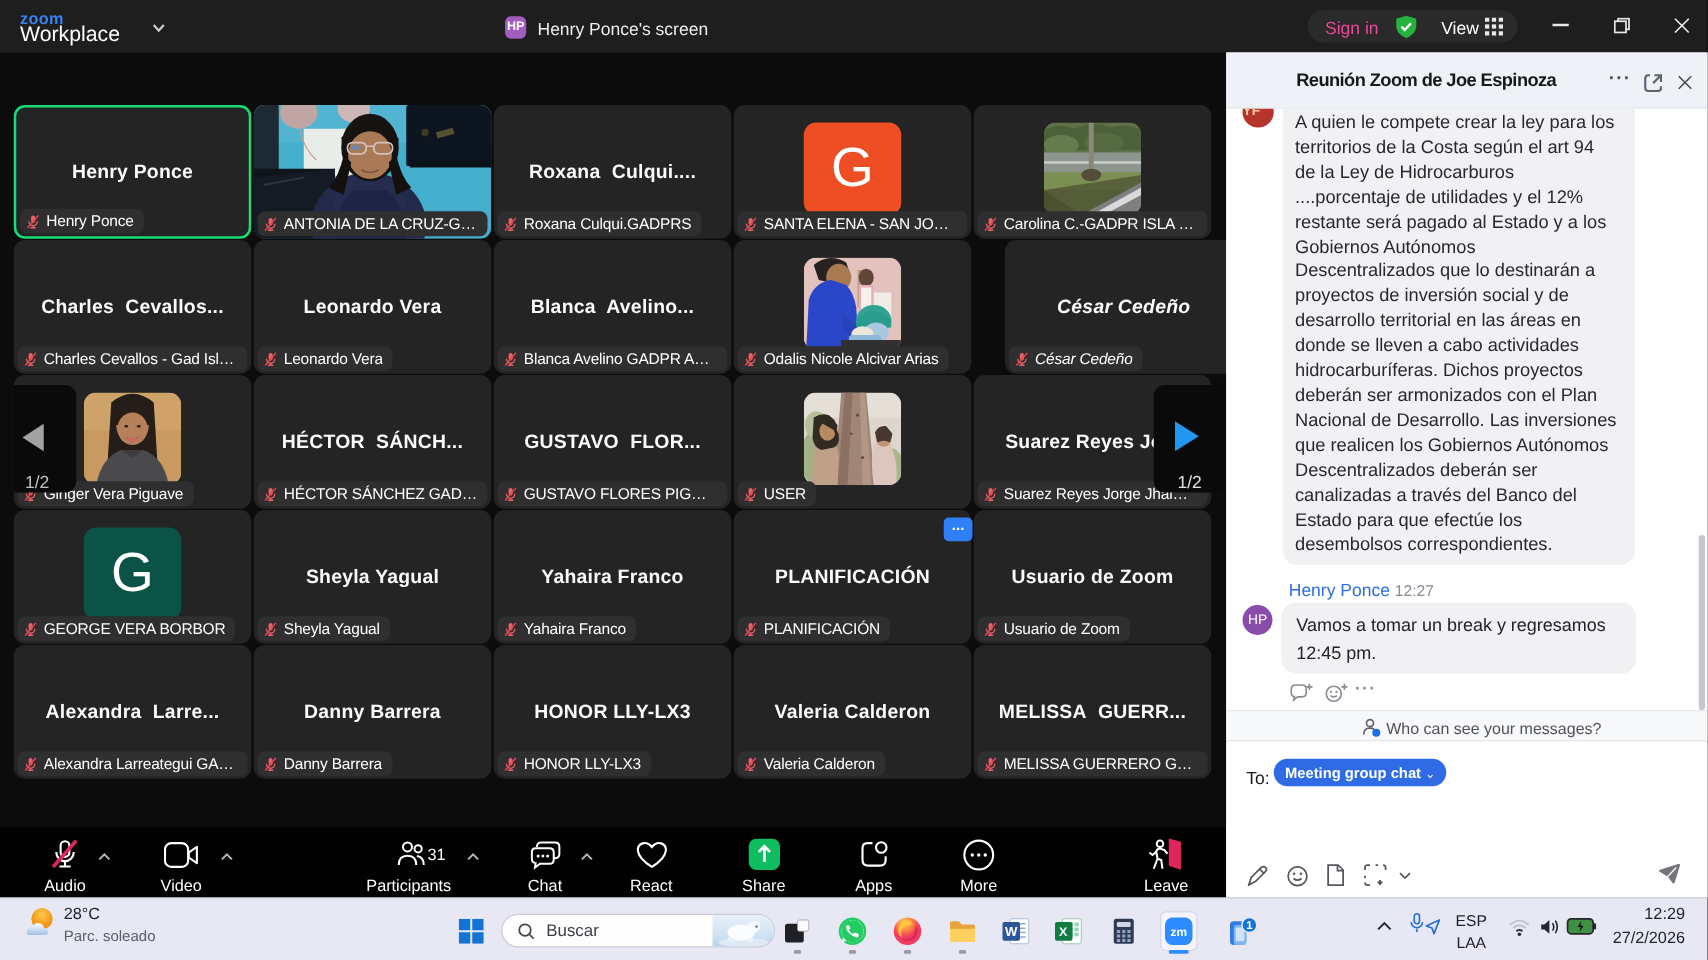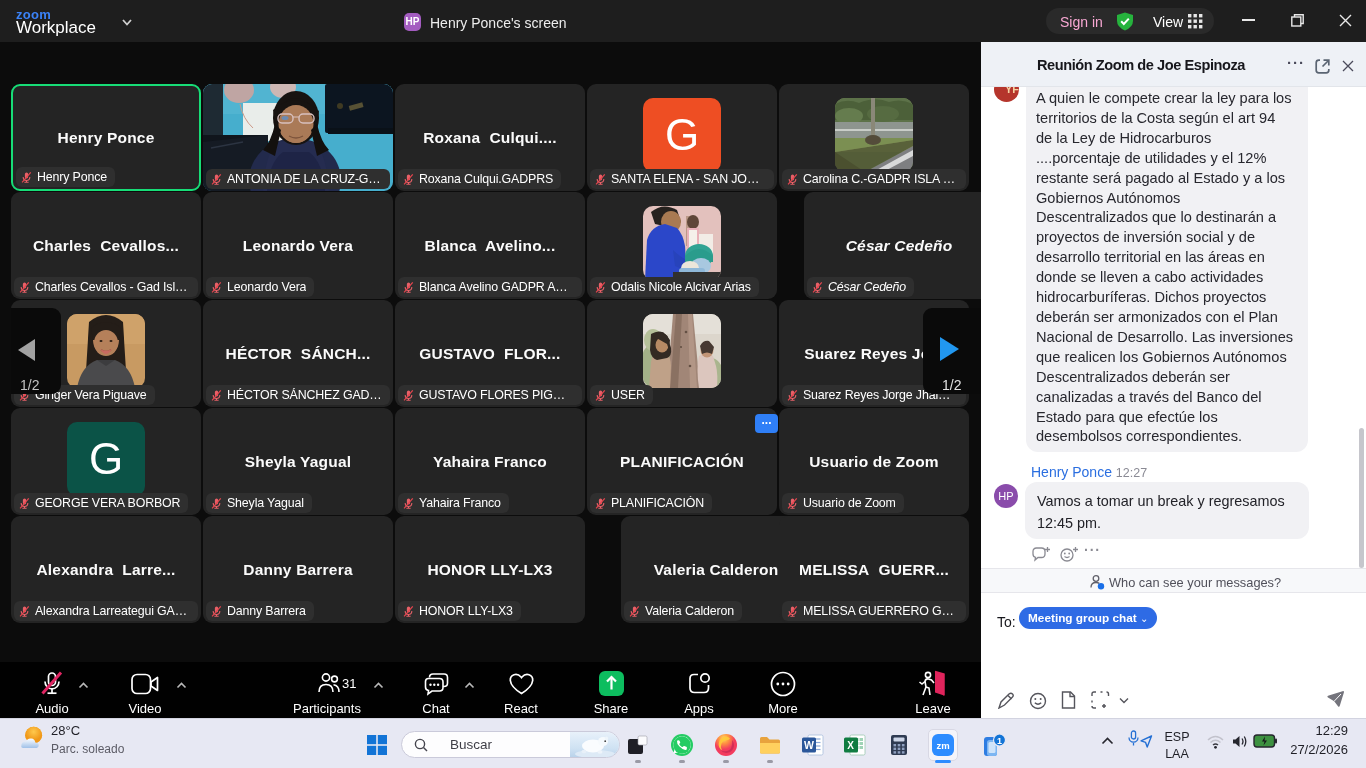--- a/index.html
+++ b/index.html
@@ -472,21 +472,21 @@
 <rect x="6" y="1.8" width="4" height="7.4" rx="2" fill="#e86168" stroke="none"></rect>
 <path d="M3.9 7.5 a4.1 4.3 0 0 0 8.2 0"></path>
 <line x1="8" y1="11.8" x2="8" y2="13.6"></line>
 <line x1="5.4" y1="13.8" x2="10.6" y2="13.8"></line>
 </g>
 <line x1="2.6" y1="14" x2="13.2" y2="1.6" stroke="#e8454f" stroke-width="1.5"></line>
 </svg>
         <span>HONOR LLY-LX3</span>
       </div>
     </div>
-<div class="tile" style="left:587px;top:474px;margin-left:34px;">
+<div class="tile" style="left:587px;top:474px;">
       <div class="tname">Valeria Calderon</div>
       <div class="pill" style="">
         <svg width="13" height="13" viewBox="0 0 16 16" style="flex:none">
 <g stroke="#e86168" stroke-width="1.3" fill="none">
 <rect x="6" y="1.8" width="4" height="7.4" rx="2" fill="#e86168" stroke="none"></rect>
 <path d="M3.9 7.5 a4.1 4.3 0 0 0 8.2 0"></path>
 <line x1="8" y1="11.8" x2="8" y2="13.6"></line>
 <line x1="5.4" y1="13.8" x2="10.6" y2="13.8"></line>
 </g>
 <line x1="2.6" y1="14" x2="13.2" y2="1.6" stroke="#e8454f" stroke-width="1.5"></line>
@@ -522,21 +522,21 @@
 </div>
 <div id="topbar">
 <div class="abs" style="left:16px;top:7px;color:#3b82f6;font-size:13px;font-weight:bold;letter-spacing:.3px">zoom</div>
 <div class="abs" style="left:16px;top:18px;color:#fff;font-size:17px">Workplace</div>
 <svg class="abs" style="left:121px;top:18px" width="12" height="9" viewBox="0 0 12 9">
       <path d="M2 2 L6 6.5 L10 2" stroke="#cfcfcf" stroke-width="1.8" fill="none"></path>
     </svg>
 <div class="abs" style="left:404px;top:13px;width:17px;height:18px;background:#a35cc0;border-radius:5px;color:#fff;font-size:10px;font-weight:bold;text-align:center;line-height:18px">HP</div>
 <div class="abs" style="left:430px;top:15px;color:#ededed;font-size:14px">Henry Ponce's screen</div>
 <div class="abs" style="left:1046px;top:8px;width:168px;height:26px;background:#2a2a2a;border-radius:13px"></div>
-<div class="abs" style="left:1060px;top:14px;color:#f9a8d4;font-size:14px">Sign in</div>
+<div class="abs" style="left:1060px;top:14px;color:#ec4899;font-size:14px">Sign in</div>
 <svg class="abs" style="left:1115px;top:12px" width="20" height="19" viewBox="0 0 20 19">
   <path d="M10 0.5 L18 3 L18 9 Q18 15 10 18.5 Q2 15 2 9 L2 3 Z" fill="#26b33d"></path>
   <path d="M6.2 9.3 L8.8 12 L13.8 6.6" stroke="#fff" stroke-width="2" fill="none"></path>
 </svg>
 <div class="abs" style="left:1153px;top:14px;color:#fff;font-size:14px">View</div>
 <svg class="abs" style="left:1188px;top:14px" width="15" height="15" viewBox="0 0 15 15">
   <g fill="#e8e8e8">
         <rect x="0" y="0" width="3.4" height="3.4"></rect>
         <rect x="5.5" y="0" width="3.4" height="3.4"></rect>
         <rect x="11" y="0" width="3.4" height="3.4"></rect>
@@ -654,21 +654,21 @@
   <div class="abs" style="left:306px;top:12px;color:#4a4a5a;font-size:15px;letter-spacing:1px;font-weight:bold">···</div>
   <svg class="abs" style="left:334px;top:17px" width="15" height="15" viewBox="0 0 15 15">
     <path d="M5 1.2 L3.8 1.2 Q1.2 1.2 1.2 3.8 L1.2 11.2 Q1.2 13.8 3.8 13.8 L11.2 13.8 Q13.8 13.8 13.8 11.2 L13.8 10" fill="none" stroke="#5a6472" stroke-width="1.7"></path>
     <path d="M7.5 7.5 L13 2 M8.5 1.2 L13.8 1.2 L13.8 6.5" fill="none" stroke="#5a6472" stroke-width="1.7"></path>
   </svg>
   <svg class="abs" style="left:361px;top:18px" width="12" height="12" viewBox="0 0 12 12">
     <path d="M1 1 L11 11 M11 1 L1 11" stroke="#4a4a5a" stroke-width="1.3"></path>
   </svg>
 </div>
 <div class="abs" style="left:0;top:45px;width:385px;height:481px;overflow:hidden;background:#fff">
-  <div class="abs" style="left:13px;top:-10px;width:25px;height:25px;border-radius:50%;background:#b5352c;color:#f6d0a0;font-size:11px;font-weight:bold;text-align:right;line-height:25px">YF</div>
+  <div class="abs" style="left:13px;top:-10px;width:25px;height:25px;border-radius:50%;background:#b5352c;color:#f6d0a0;font-size:11px;font-weight:bold;text-align:left;line-height:25px">YF</div>
   <div class="abs" style="left:45px;top:0;width:282px;height:365px;background:#f1f1f4;border-radius:0 0 12px 12px;padding:2px 0 0 10px;color:#27272e;font-size:14.6px;line-height:19.9px;white-space:nowrap;overflow:hidden">A quien le compete crear la ley para los<br>territorios de la Costa según el art 94<br>de la Ley de Hidrocarburos<br>....porcentaje de utilidades y el 12%<br>restante será pagado al Estado y a los<br>Gobiernos Autónomos<br>Descentralizados que lo destinarán a<br>proyectos de inversión social y de<br>desarrollo territorial en las áreas en<br>donde se lleven a cabo actividades<br>hidrocarburíferas. Dichos proyectos<br>deberán ser armonizados con el Plan<br>Nacional de Desarrollo. Las inversiones<br>que realicen los Gobiernos Autónomos<br>Descentralizados deberán ser<br>canalizadas a través del Banco del<br>Estado para que efectúe los<br>desembolsos correspondientes.</div>
   <div class="abs" style="left:50px;top:377px;color:#2a6ee0;font-size:14px">Henry Ponce <span style="color:#8a8a94;font-size:12.5px">12:27</span></div>
   <div class="abs" style="left:13px;top:397px;width:24px;height:24px;border-radius:50%;background:#8a4cab;color:#fff;font-size:11px;text-align:center;line-height:24px">HP</div>
   <div class="abs" style="left:44px;top:395px;width:284px;height:57px;background:#f1f1f4;border-radius:12px;padding:8px 12px;color:#222228;font-size:14.4px;line-height:22px;white-space:nowrap">Vamos a tomar un break y regresamos<br>12:45 pm.</div>
   <g>
   <svg class="abs" style="left:51px;top:459px" width="19" height="17" viewBox="0 0 19 17">
           <g stroke="#8a8a92" stroke-width="1.3" fill="none">
   <path d="M1 5.5 Q1 2 4.5 2 L9.5 2 Q13 2 13 5.5 L13 8 Q13 11.5 9.5 11.5 L6 11.5 L3 14 L3.5 11.3 Q1 11 1 8 Z"></path>
   <path d="M15.5 1 L15.5 6 M13 3.5 L18 3.5"></path>
           </g>
@@ -759,21 +759,21 @@
         <rect x="10.8" y="0" width="9.2" height="9.2"></rect>
   <rect x="0" y="10.8" width="9.2" height="9.2"></rect>
         <rect x="10.8" y="10.8" width="9.2" height="9.2"></rect>
       </g>
 </svg>
 <div class="abs" style="left:401px;top:731px;width:219px;height:27px;background:#fdfdfe;border:1px solid #cacada;border-radius:14px;overflow:hidden">
   <svg class="abs" style="left:12px;top:6px" width="14" height="14" viewBox="0 0 14 14">
         <circle cx="6" cy="6" r="4.6" fill="none" stroke="#45454e" stroke-width="1.4"></circle>
         <line x1="9.5" y1="9.5" x2="13" y2="13" stroke="#45454e" stroke-width="1.4"></line>
       </svg>
-  <div class="abs" style="left:48px;top:5px;color:#3e3e46;font-size:13.5px">Buscar</div>
+  <div class="abs" style="left:35px;top:5px;color:#3e3e46;font-size:13.5px">Buscar</div>
   <div class="abs" style="left:168px;top:0px;width:51px;height:27px;background:linear-gradient(180deg,#e8f1fa 0%,#cfe2f3 60%,#b4cfe8 100%)">
     <svg width="51" height="27">
     <ellipse cx="25" cy="22" rx="20" ry="4" fill="#ddeaf6"></ellipse>
     <ellipse cx="23" cy="14" rx="11" ry="6.5" fill="#fafcfe"></ellipse>
     <ellipse cx="33" cy="9.5" rx="5" ry="4.5" fill="#f6fafd"></ellipse>
     <ellipse cx="36.5" cy="6.5" rx="1.6" ry="2" fill="#eef5fb"></ellipse>
     <circle cx="35.2" cy="9.2" r=".9" fill="#444"></circle>
     <ellipse cx="14" cy="19.5" rx="2.5" ry="1.8" fill="#e8f0f8"></ellipse>
     <ellipse cx="30" cy="20" rx="2.5" ry="1.8" fill="#eef4fa"></ellipse>
     </svg>

